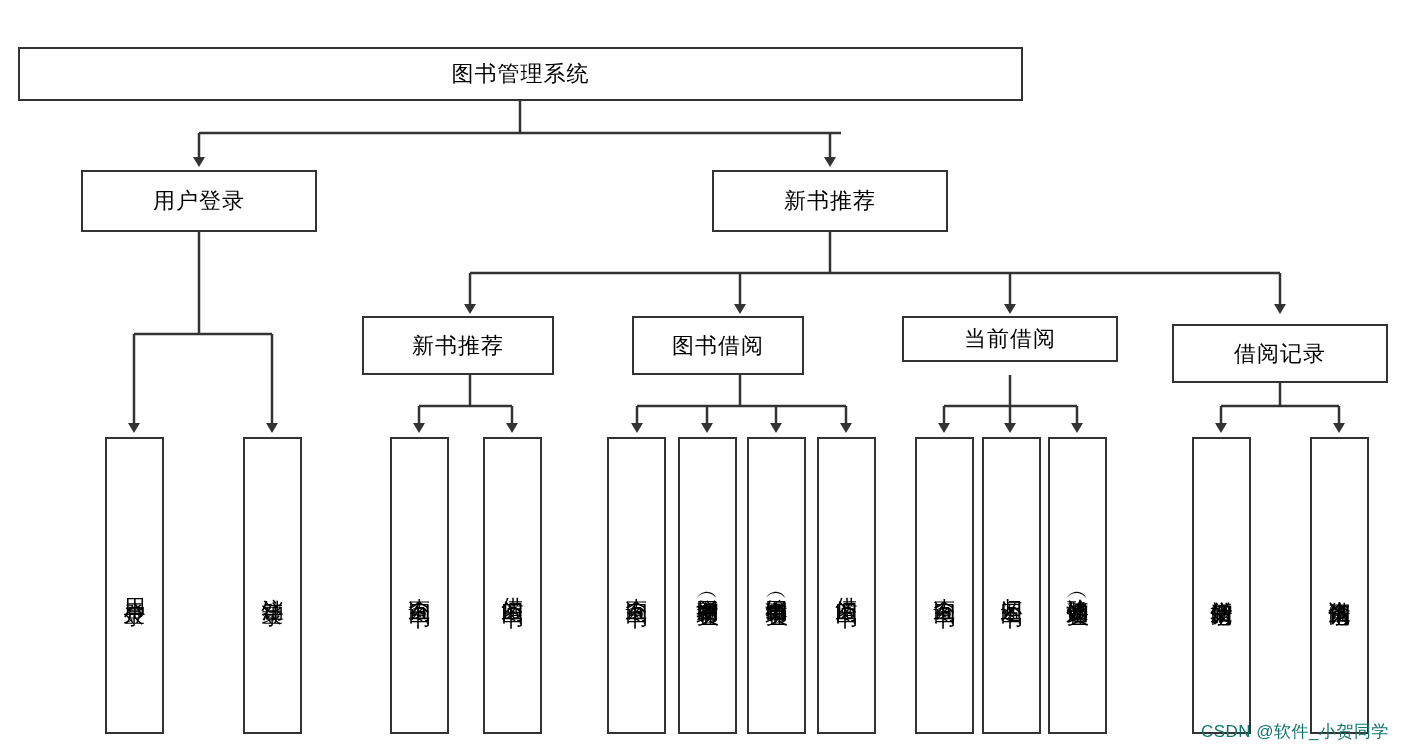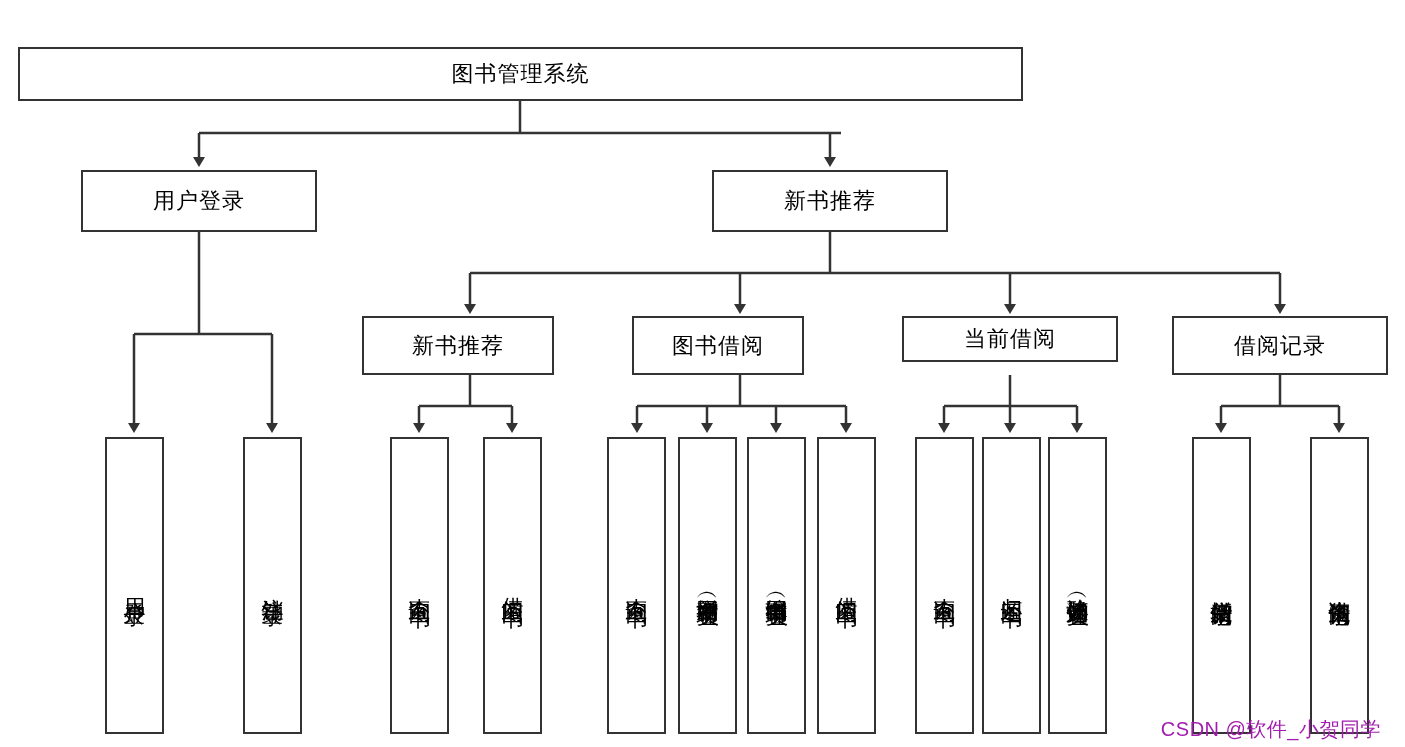--- a/index.html
+++ b/index.html
@@ -48,24 +48,24 @@
   #edges {
     position: absolute;
     left: 0;
     top: 0;
     width: 1405px;
     height: 747px;
     pointer-events: none;
   }
   .watermark {
     position: absolute;
-    right: 24px;
+    right: 16px;
     bottom: 4px;
-    font-size: 20px;
-    color: #a21caf;
+    font-size: 17px;
+    color: #0f766e;
     white-space: nowrap;
     letter-spacing: 0.5px;
   }
 </style>
 </head>
 <body>
 
 <div id="canvas">
 
   <svg id="edges" viewBox="0 0 1405 747">
@@ -119,21 +119,21 @@
   </svg>
 
   <div class="node node-h" style="left:18px; top:12px; width:1005px; height:54px;margin-top:35px;">图书管理系统</div>
 
   <div class="node node-h" style="left:81px; top:170px; width:236px; height:62px;">用户登录</div>
   <div class="node node-h" style="left:712px; top:170px; width:236px; height:62px;">新书推荐</div>
 
   <div class="node node-h" style="left:362px; top:316px; width:192px; height:59px;">新书推荐</div>
   <div class="node node-h" style="left:632px; top:316px; width:172px; height:59px;">图书借阅</div>
   <div class="node node-h" style="left:902px; top:316px; width:216px; height:46px;">当前借阅</div>
-  <div class="node node-h" style="left:1172px; top:316px; width:216px; height:59px;">借阅记录</div>
+  <div class="node node-h" style="left:1172px; top:324px; width:216px; height:59px;">借阅记录</div>
 
   <div class="node node-v" style="left:105px; top:437px; width:59px; height:297px;">用户登录</div>
   <div class="node node-v" style="left:243px; top:437px; width:59px; height:297px;">注销登录</div>
 
   <div class="node node-v" style="left:390px; top:437px; width:59px; height:297px;">查询图书</div>
   <div class="node node-v" style="left:483px; top:437px; width:59px; height:297px;">借阅图书</div>
 
   <div class="node node-v" style="left:607px; top:437px; width:59px; height:297px;">查询图书</div>
   <div class="node node-v tall" style="left:678px; top:437px; width:59px; height:297px;">新增图书（管理员）</div>
   <div class="node node-v tall" style="left:747px; top:437px; width:59px; height:297px;">编辑图书（管理员）</div>

